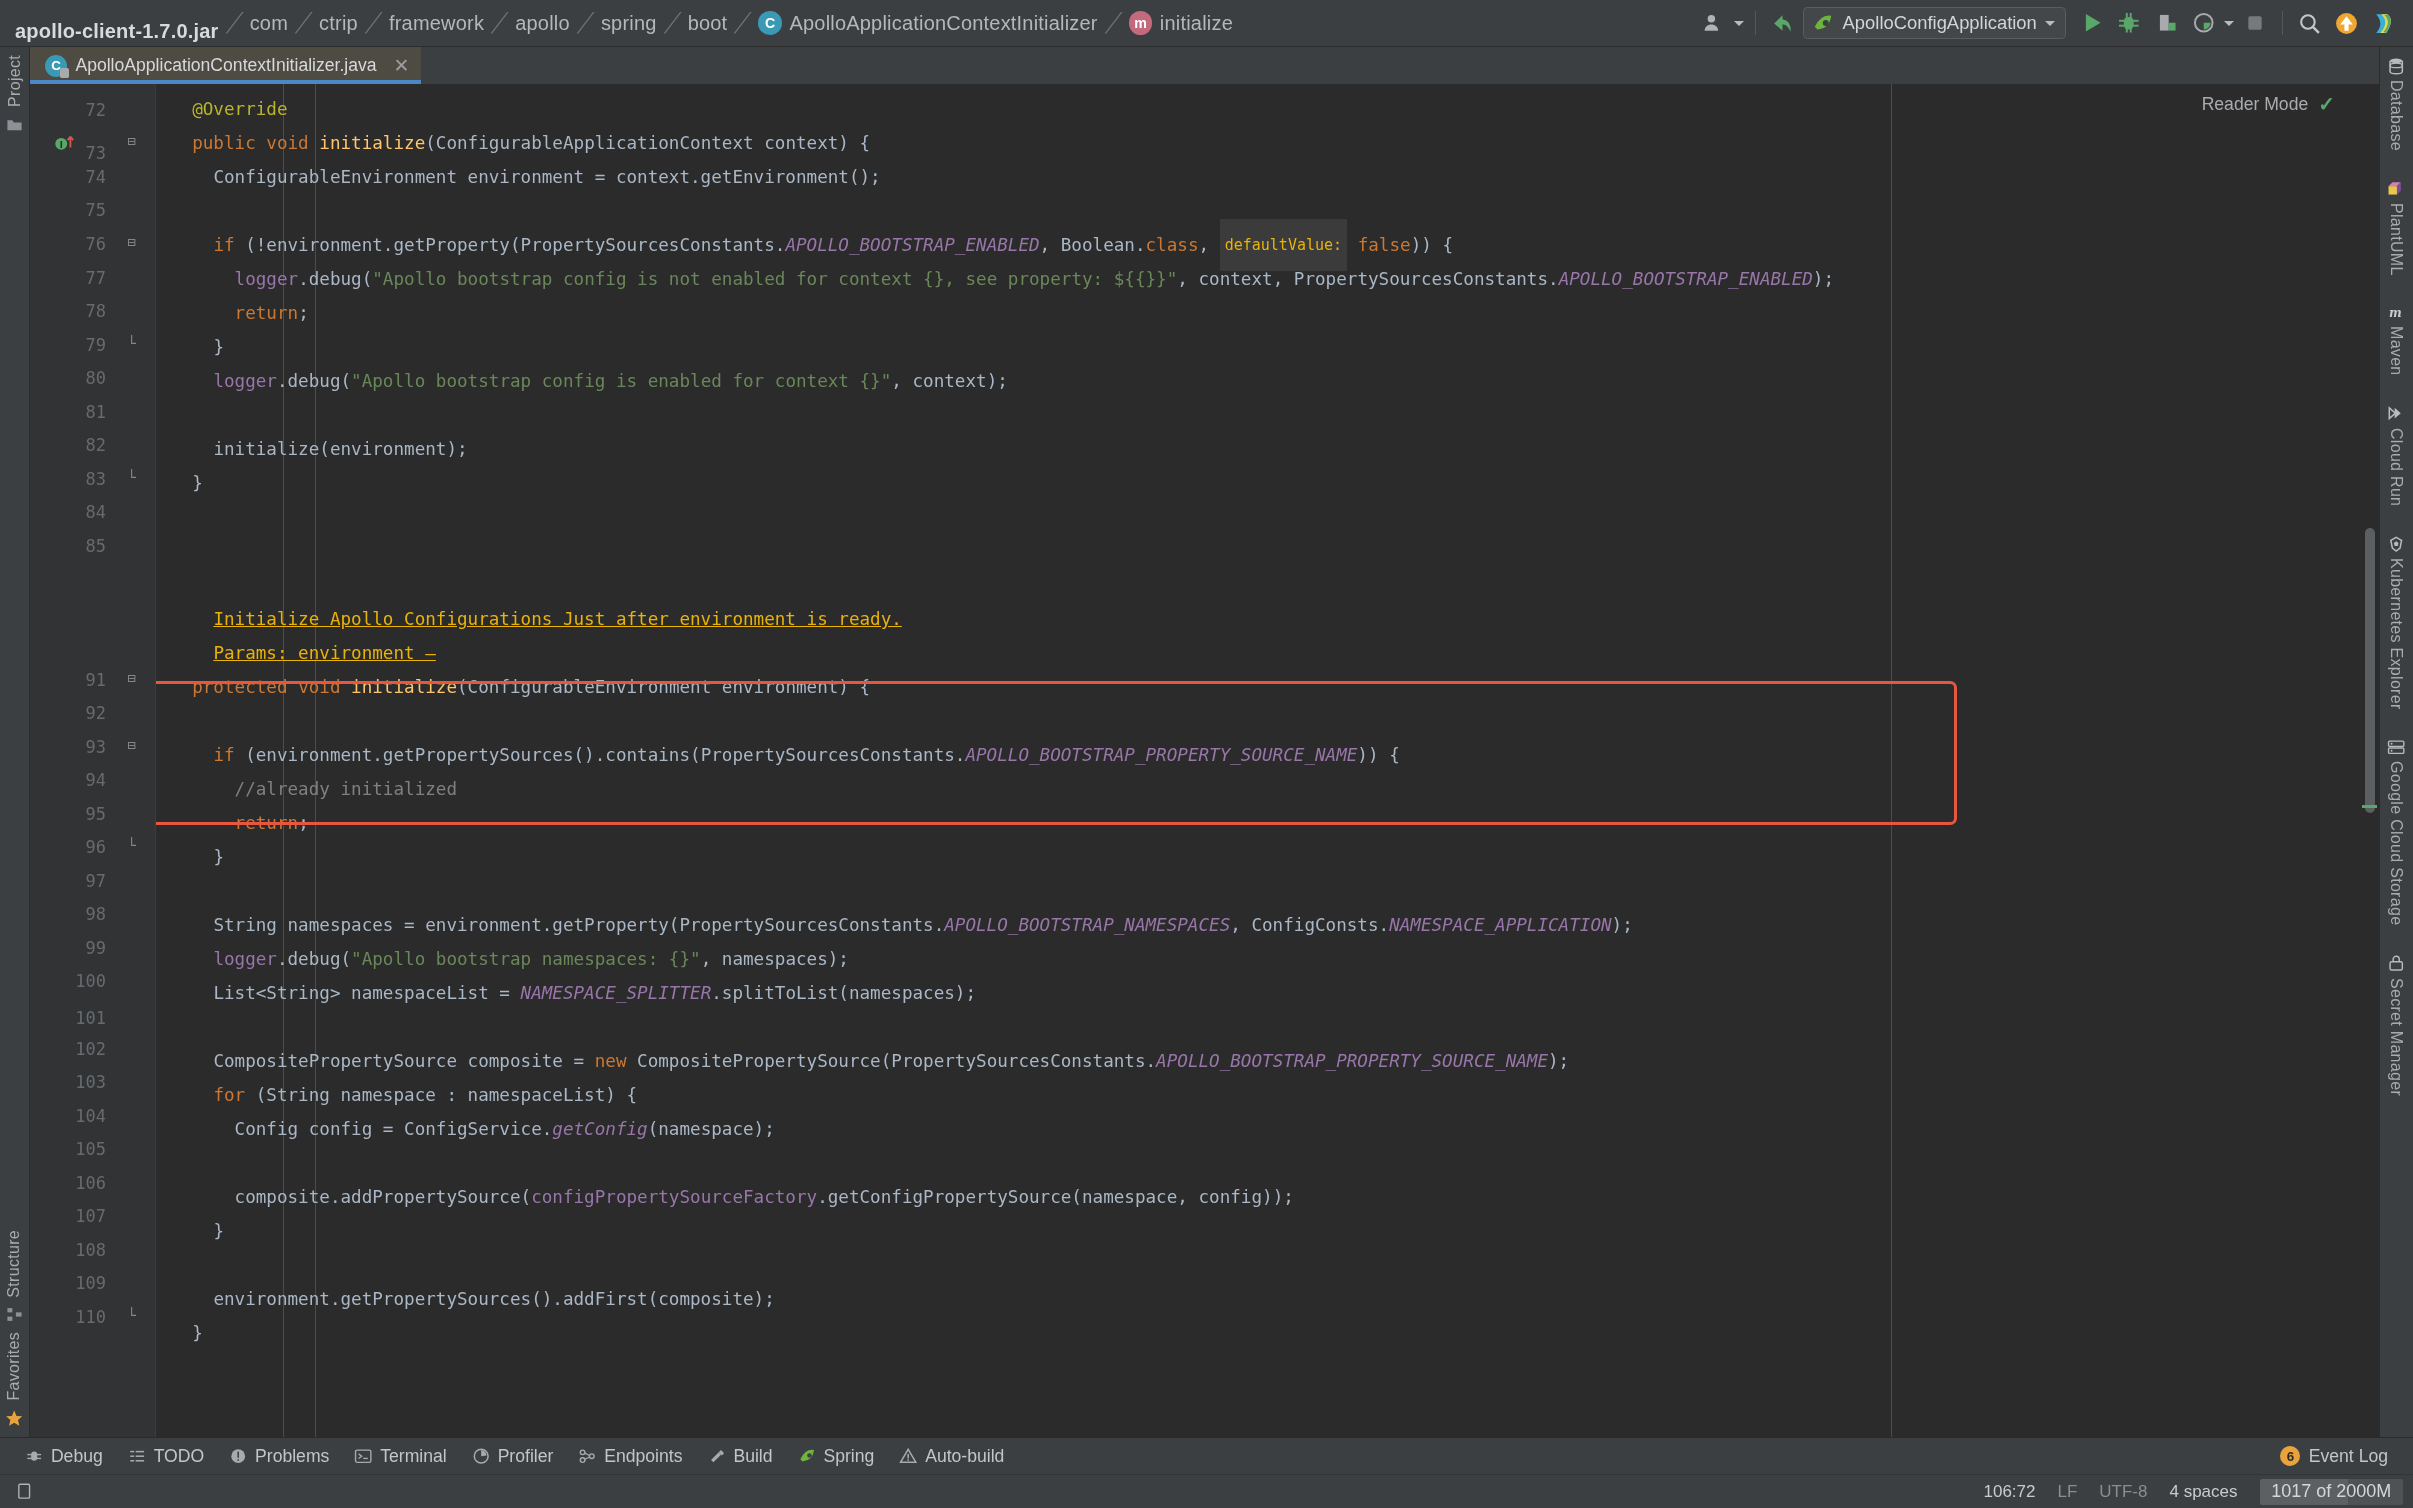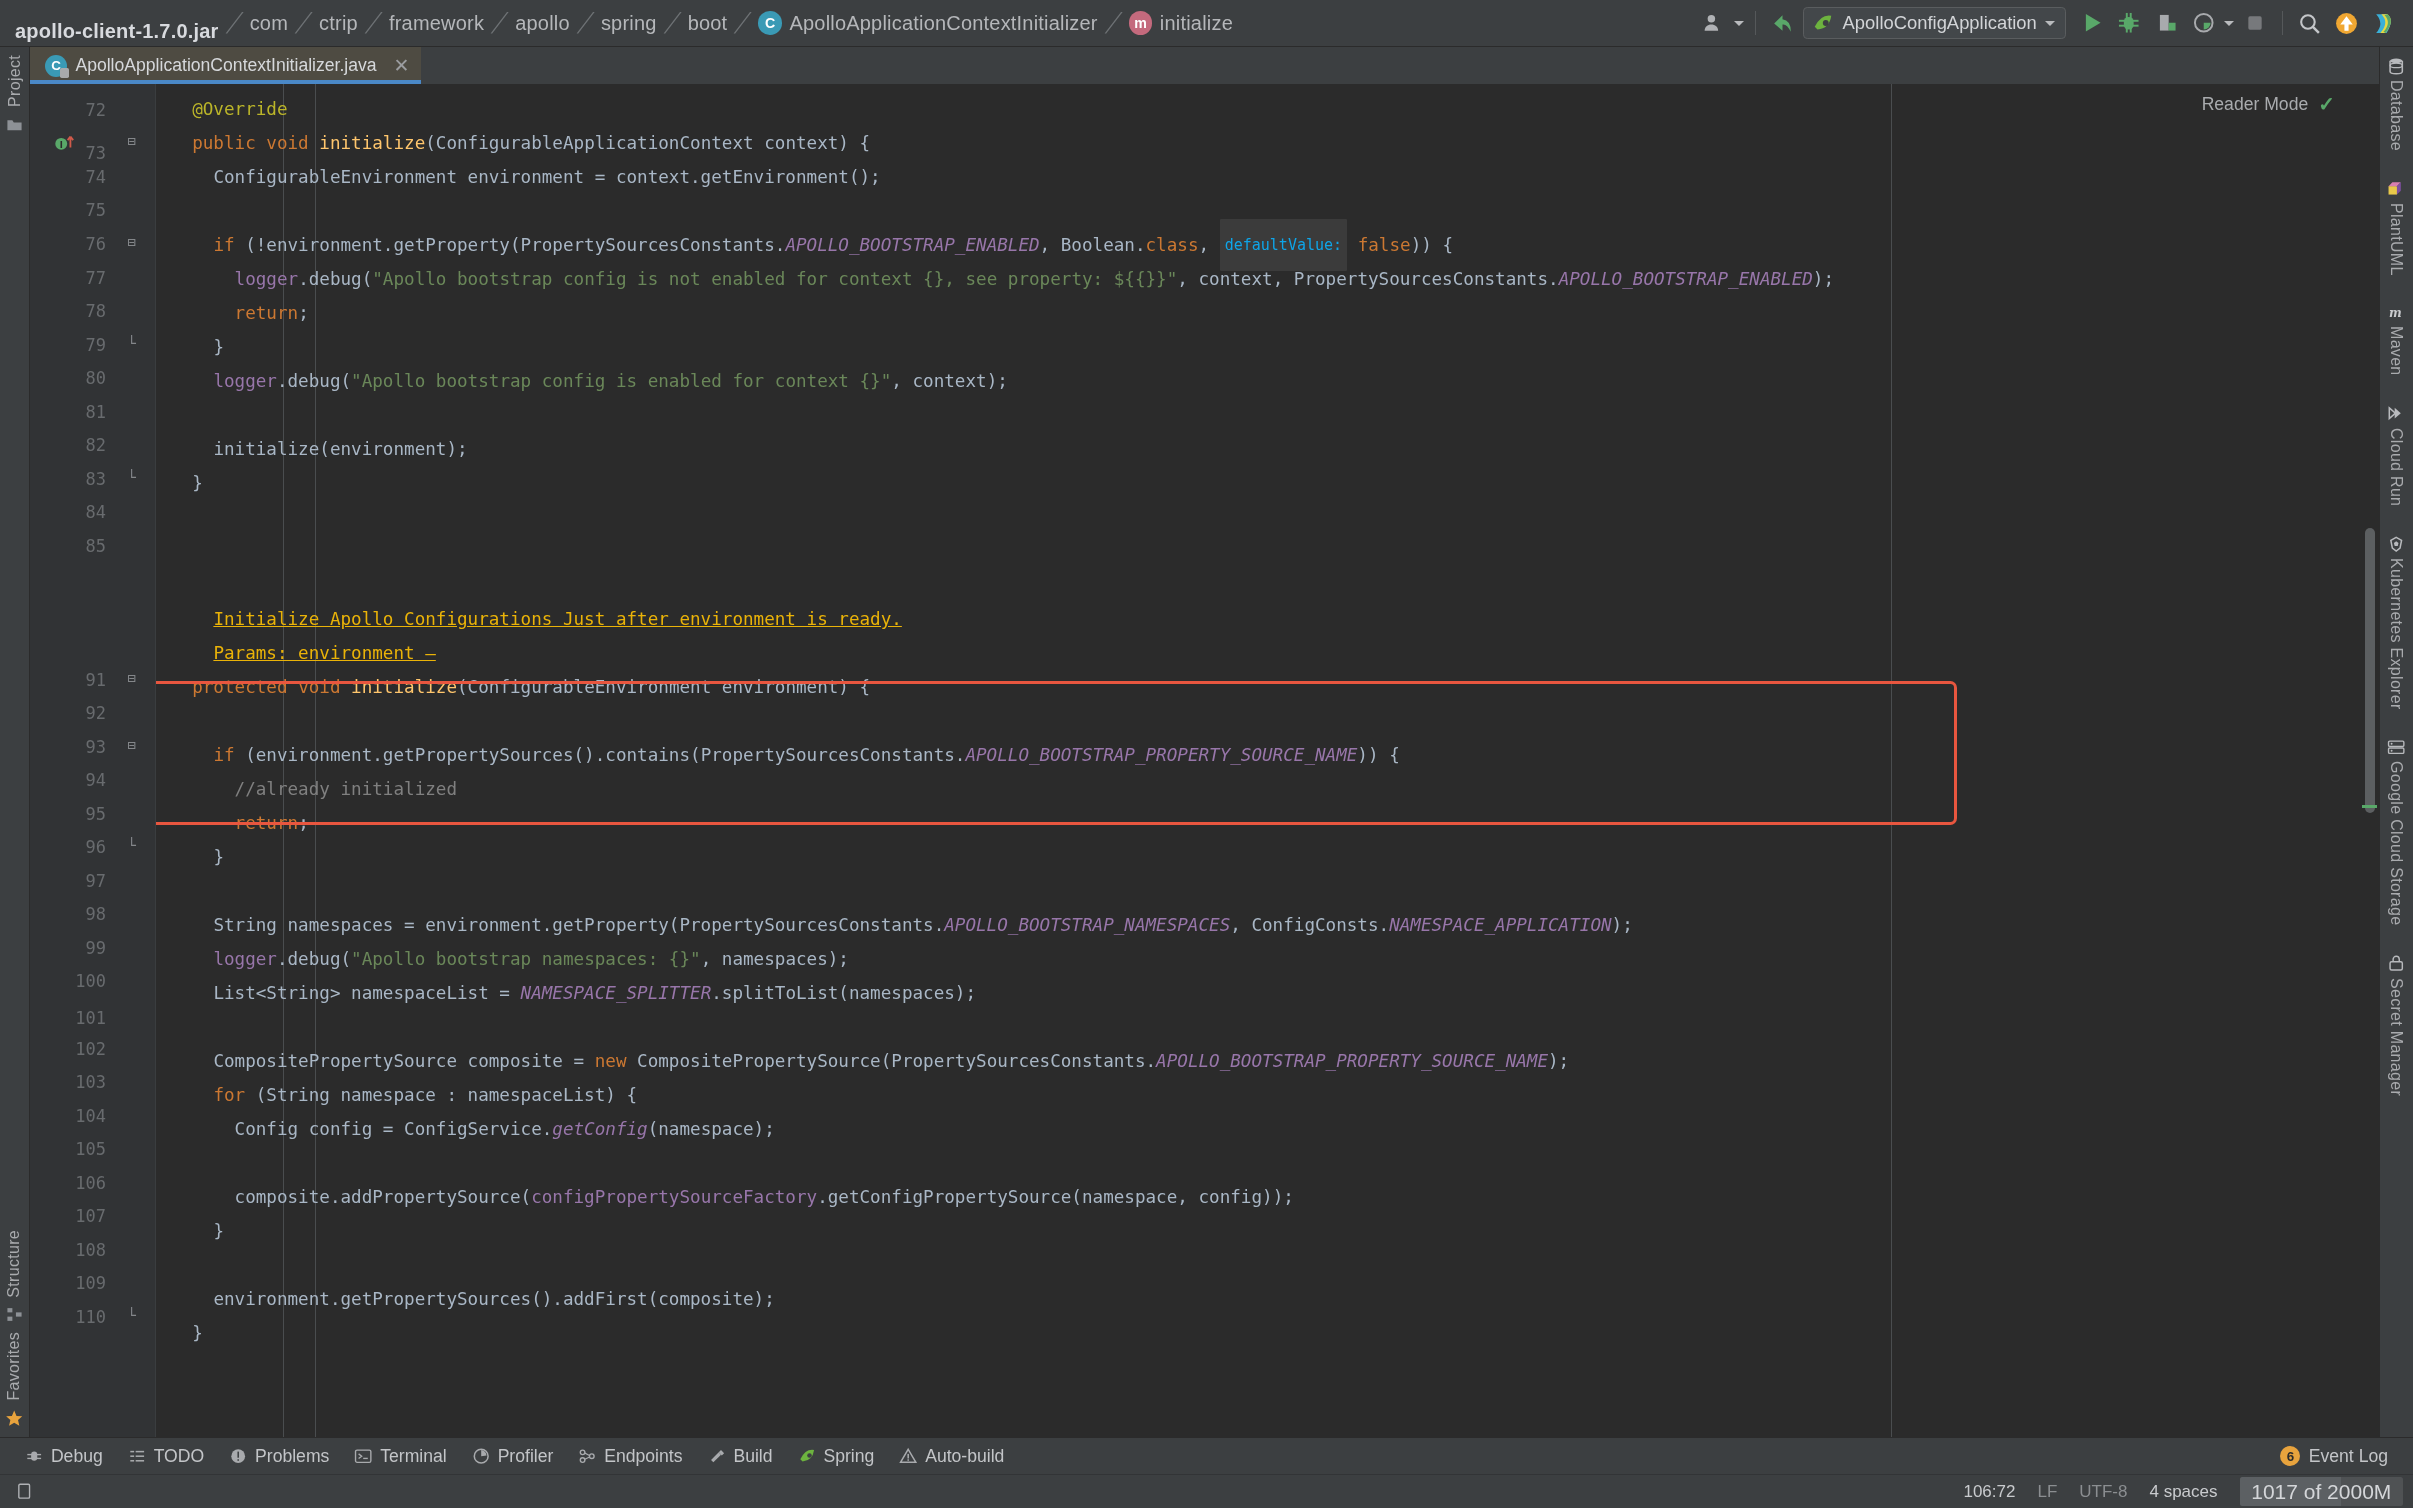--- a/index.html
+++ b/index.html
@@ -141,21 +141,21 @@
   
   .kw   { color: #cc7832; }
   .meth { color: #ffc66d; }
   .id   { color: #a9b7c6; }
   .str  { color: #6a8759; }
   .cmt  { color: #808080; }
   .doc  { color: #eab308; text-decoration: underline; }
   .sconst { color: #9876aa; font-style: italic; }
   .ann  { color: #bbb529; }
   .fld  { color: #9876aa; }
-  .hint { color: #0ea5e9; background: #3b3b3b; border-radius: 1px; padding: 9px 5px; font-size: 15px; }
+  .hint { color: #eab308; background: #3b3b3b; border-radius: 1px; padding: 9px 5px; font-size: 15px; }
 
   .indent-guide {
     position: absolute; top: 0; bottom: 0; width: 0.8px; background: #4a4d4f;
   }
 
   
   .redbox {
     position: absolute; border: 3.4px solid #e8563f; border-radius: 6.7px;
     pointer-events: none;
   }
@@ -201,21 +201,21 @@
   .status {
     height: 34px; flex: 0 0 34px; background: #3c3f41;
     display: flex; align-items: center; padding: 0 10px 0 15px;
     gap: 11.7px; border-top: 0.8px solid #323436;
   }
   .status-msg { color: #c9cbce; font-size: 17px; white-space: nowrap; overflow: hidden; text-overflow: ellipsis; }
   .status-right { margin-left: auto; display: flex; align-items: center; gap: 22px; }
   .st { color: #c9cbce; font-size: 17px; white-space: nowrap; }
   .st.dim { color: #8b8e91; }
   .mem {
-    background: #4f5254; color: #d4d6d9; font-size: 21px;
+    background: #4f5254; color: #d4d6d9; font-size: 18px;
     padding: 2.5px 11.7px; border-radius: 2.5px; position: relative; overflow:hidden;
   }
   .mem-fill { position:absolute; left:0; top:0; bottom:0; width: 62%; background:#5c6063; }
   .mem span { position: relative; }
   svg { display: block; }
 </style>
 </head>
 <body>
 
 <div class="app">

